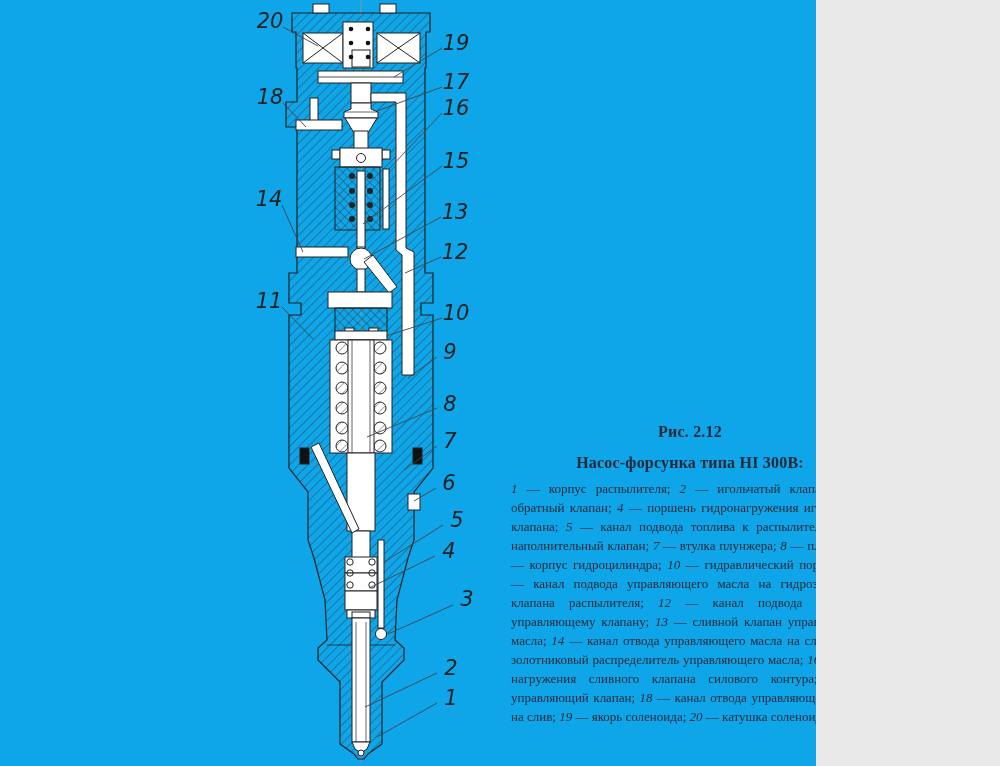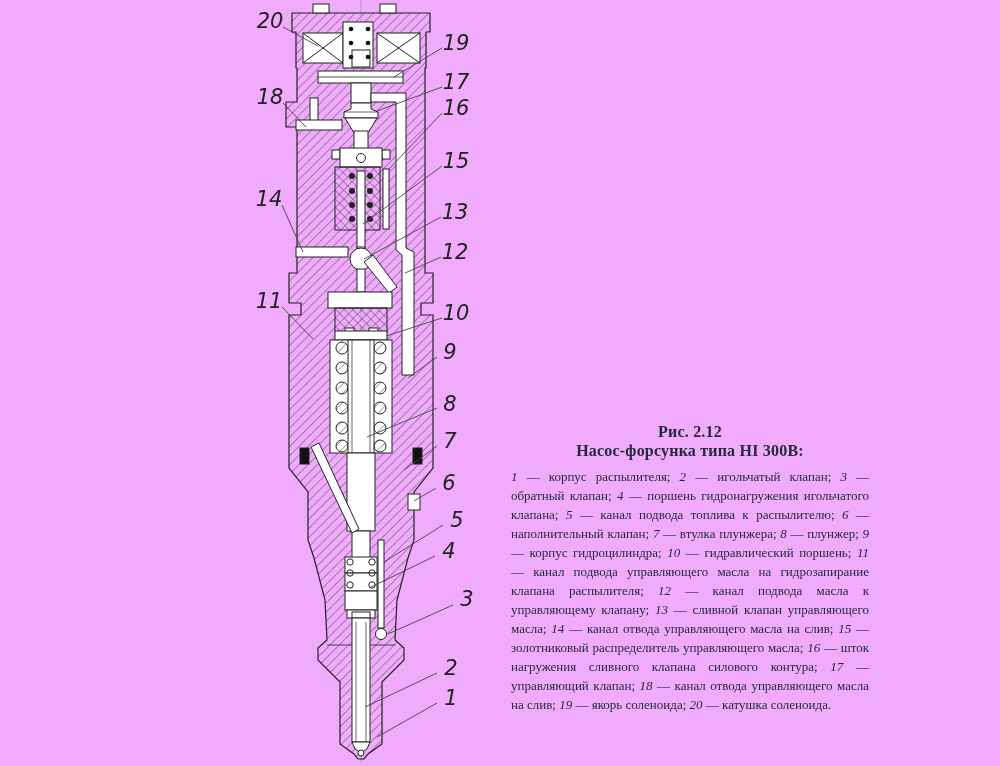--- a/index.html
+++ b/index.html
@@ -1,23 +1,23 @@
 <!DOCTYPE html>
 <html><head>
 <meta charset="utf-8">
 <style>
   html,body{margin:0;padding:0;background:#e9e9e9;}
   .page{
-    position:relative;width:1000px;height:766px;background:#f0abfc;
+    position:relative;width:816px;height:766px;background:#0ea5e9;
     font-family:"Liberation Serif", serif;overflow:hidden;
   }
   .diagram-wrap{position:absolute;left:0;top:0;width:640px;height:766px;}
   .caption{position:absolute;left:511px;top:423px;width:358px;color:#232b3b;}
   .fig-label{font-weight:bold;font-size:16px;text-align:center;letter-spacing:.2px;}
-  .fig-title{font-weight:bold;font-size:16px;text-align:center;margin-top:1px;letter-spacing:.2px;}
+  .fig-title{font-weight:bold;font-size:16px;text-align:center;margin-top:13px;letter-spacing:.2px;}
   .legend{
     margin:7px 0 0 0;font-size:13px;line-height:19px;text-align:justify;
     color:#232b3b;
   }
   .legend i{font-style:italic;}
   svg text.callout-num{
     font-family:"DejaVu Sans", sans-serif;font-style:italic;font-size:21px;fill:#222;
   }
 </style>
 </head>

